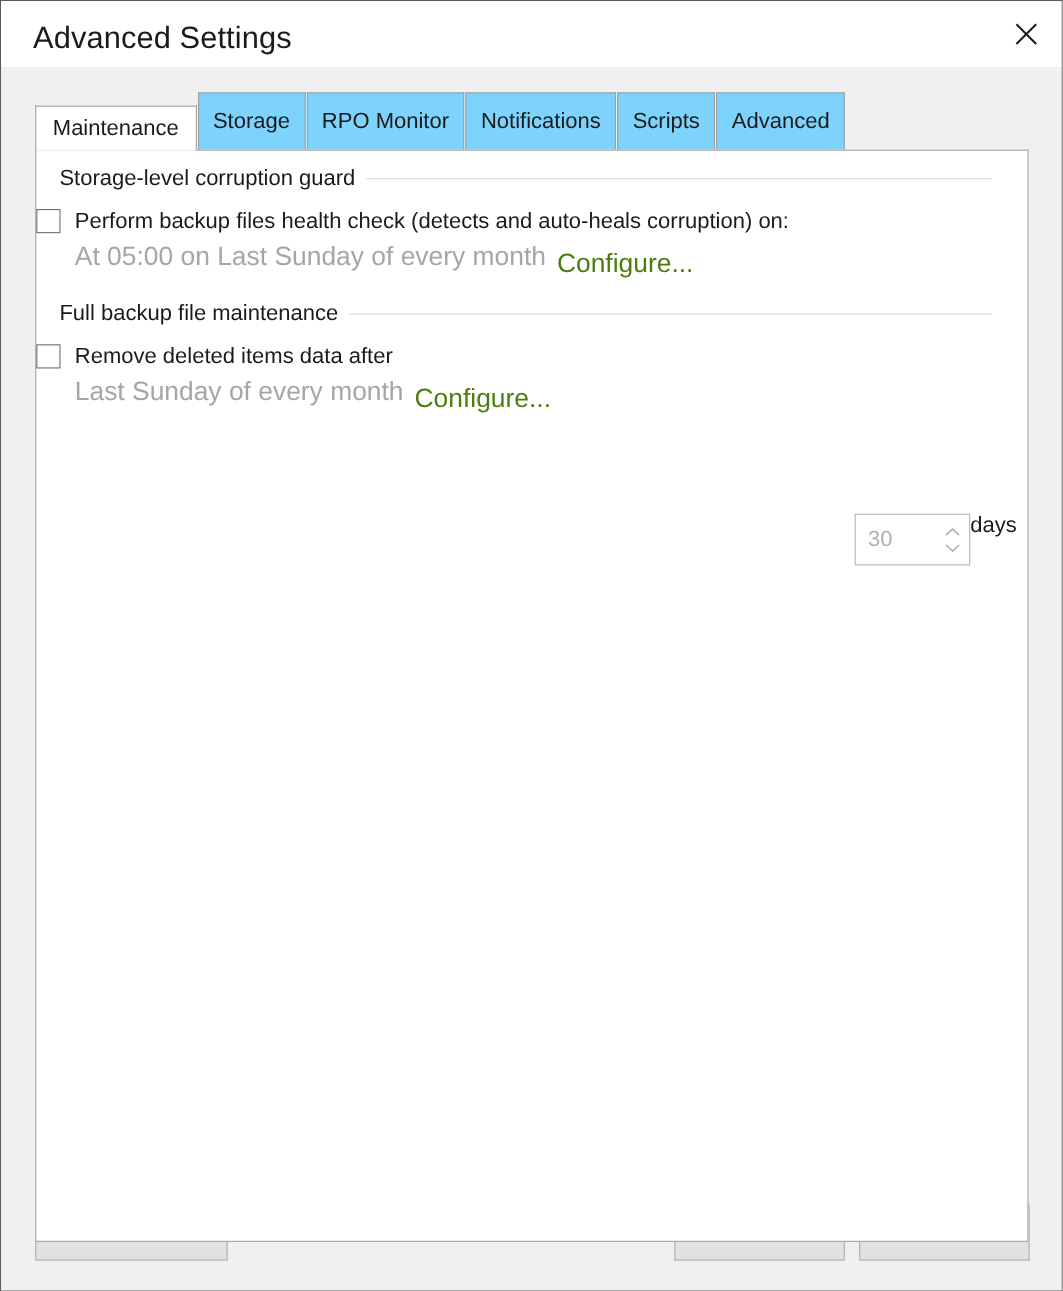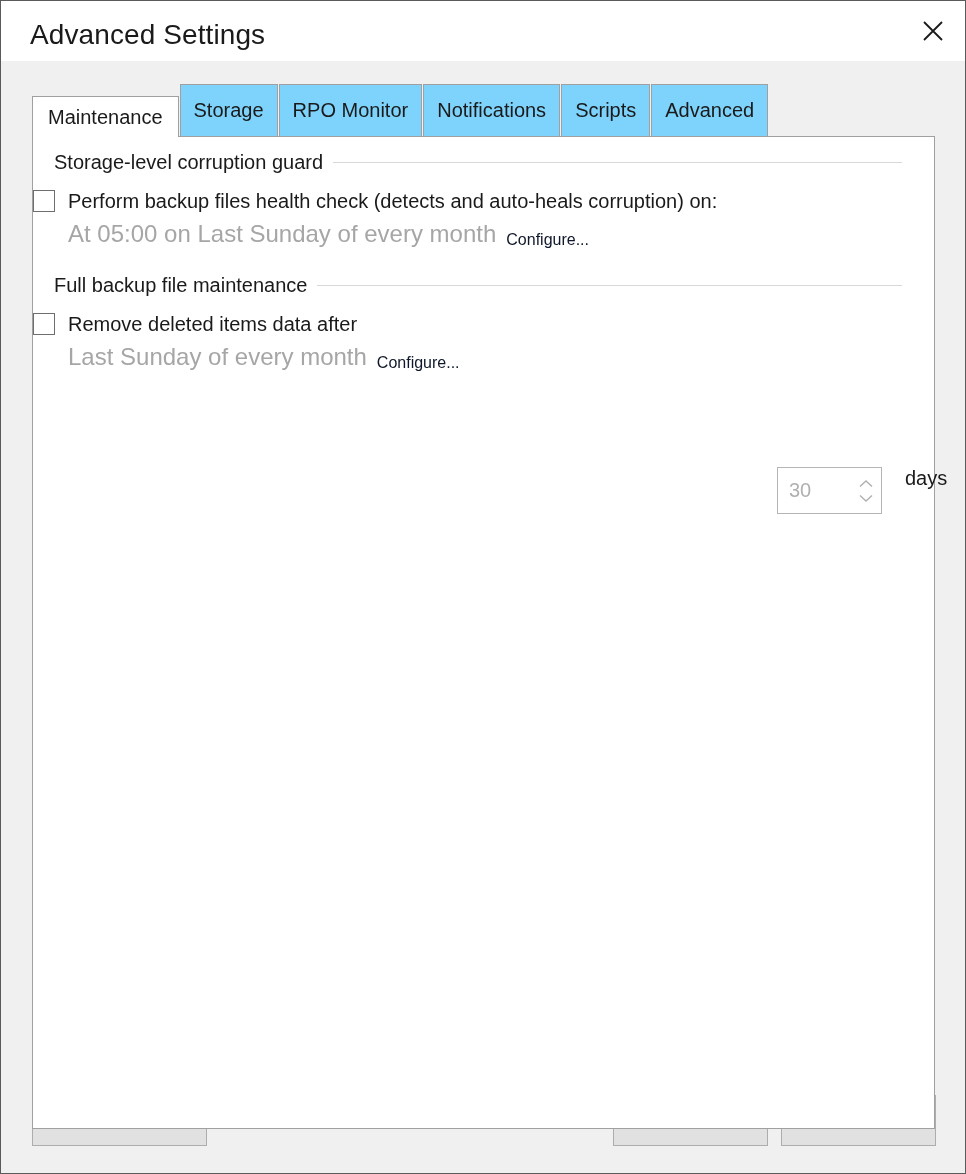--- a/index.html
+++ b/index.html
@@ -168,22 +168,22 @@
     align-items: center;
     height: 31px;
     padding-left: 35px;
   }
   .sub-text {
     font-size: 24px;
     color: #a6a6a6;
     white-space: nowrap;
   }
   .configure-link {
-    font-size: 16px;
-    color: #0f172a;
+    font-size: 24px;
+    color: #4d7c0f;
     white-space: nowrap;
     margin-left: 10px;
     cursor: default;
     margin-top: 12px;
   }
 
   
   .spinner-wrap {
     position: absolute;
     left: 744px;
@@ -219,21 +219,21 @@
     width: 20px;
     height: 14px;
     display: flex;
     align-items: center;
     justify-content: center;
     cursor: default;
   }
   .spinner-units {
     font-size: 20px;
     color: #1a1a1a;
-    margin-left: 23px;
+    margin-left: 0;
   }
 
   
   .footer {
     position: absolute;
     left: 0;
     bottom: 0;
     width: 100%;
     height: 106px;
   }

